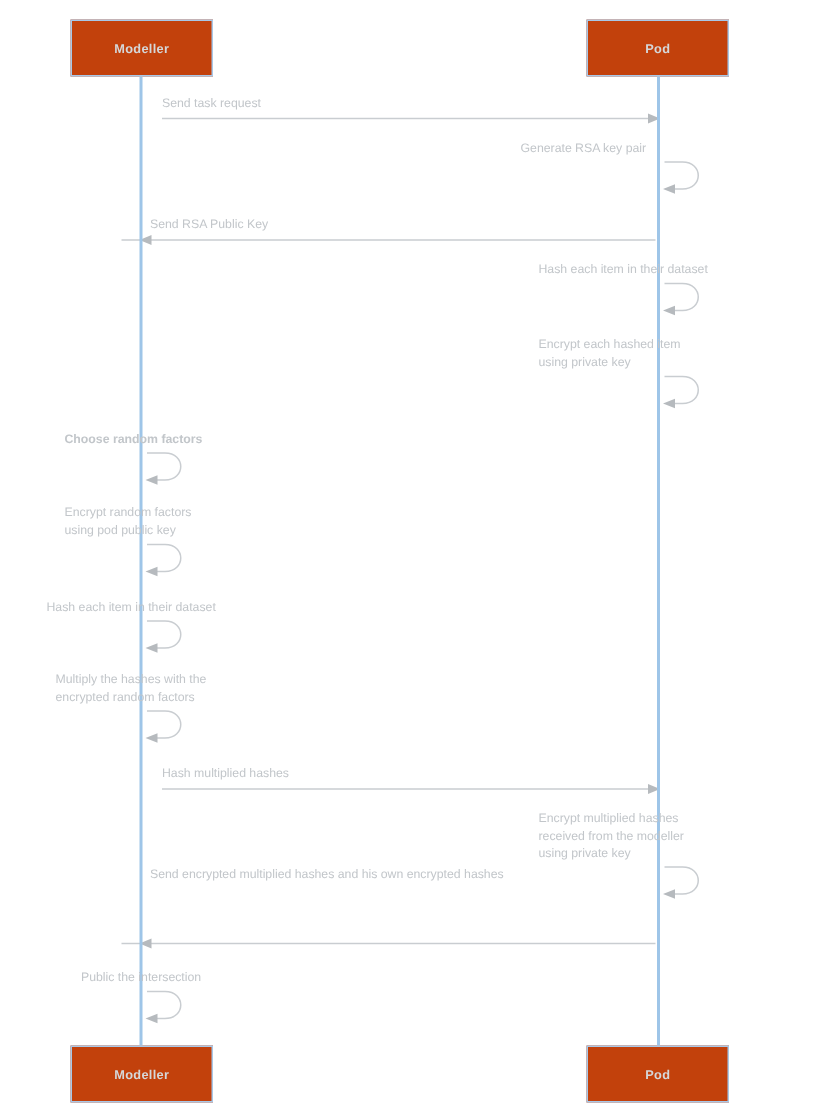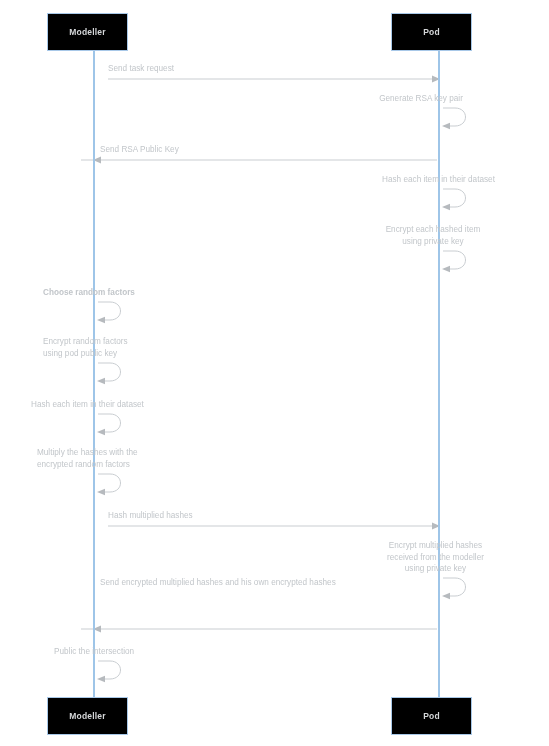--- a/index.html
+++ b/index.html
@@ -18,23 +18,23 @@
   #diagram {
     position: absolute;
     left: 0; top: 0;
     width: 549px;
     height: 746px;
   }
 
   
   .actor-box {
     position: absolute;
-    width: 81px;
+    width: 95px;
     height: 38px;
-    background: #000000;
+    background: #c2410c;
     border: 1px solid #a8c8e8;
     box-sizing: border-box;
     display: flex;
     align-items: center;
     justify-content: center;
   }
   .actor-label {
     color: #d5d7d9;
     font-size: 8.5px;
     font-weight: bold;
@@ -52,21 +52,21 @@
   
   .msg-label {
     position: absolute;
     color: #c2c6ca;
     font-size: 8.2px;
     line-height: 11.5px;
     white-space: pre-line;
     pointer-events: none;
   }
   .msg-label.center { text-align: left; }
-  .msg-label.right  { text-align: center; }
+  .msg-label.right  { text-align: left; }
   .msg-label.left   { text-align: left; }
 
   
   #lines {
     position: absolute;
     left: 0; top: 0;
     width: 549px;
     height: 746px;
     overflow: visible;
   }

